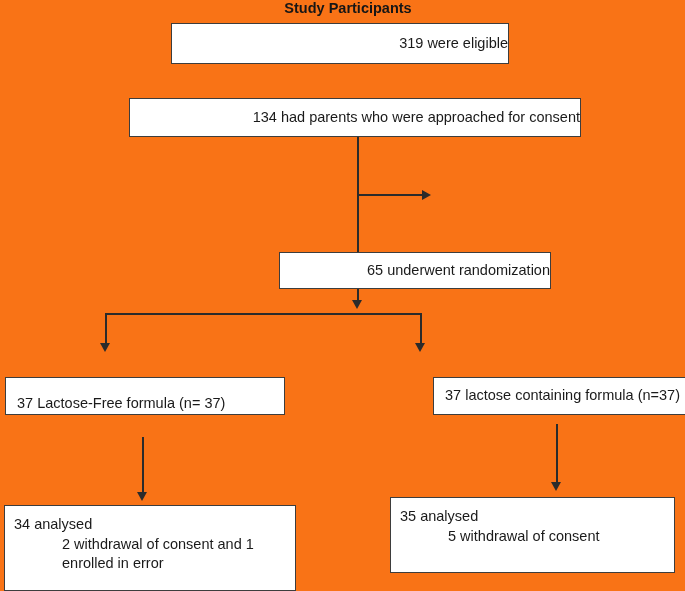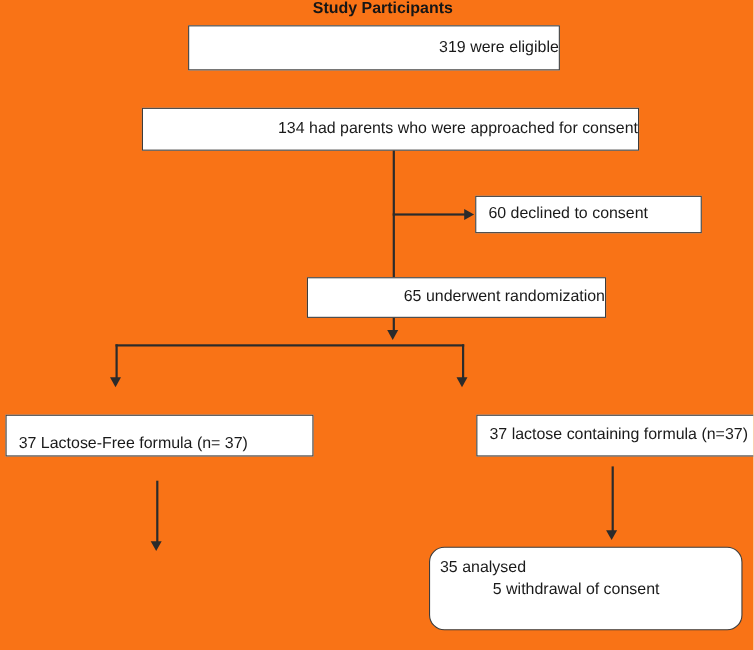--- a/index.html
+++ b/index.html
@@ -92,23 +92,20 @@
 
   <div class="box box-center" style="left:81px; top:98px; width:452px; height:39px;margin-left:48px;">
     <span>134 had parents who were approached for consent</span>
   </div>
 
   <div class="vline" style="left:357px; top:137px; height:115px;"></div>
 
   <div class="hline" style="left:357px; top:194px; width:66px;"></div>
   <div class="arrow-right" style="left:422px; top:189.5px;"></div>
 
-  <div class="box box-left" style="left:432px; top:178px; width:206px; height:34px;">
-    <span>60 declined to consent</span>
-  </div>
 
   <div class="box box-center" style="left:279px; top:252px; width:272px; height:37px;">
     <span>65 underwent randomization</span>
   </div>
 
   <div class="vline" style="left:357px; top:289px; height:16px;"></div>
   <div class="arrow-down" style="left:352px; top:300px;"></div>
 
   <div class="hline" style="left:105px; top:313px; width:317px;"></div>
 
@@ -125,19 +122,23 @@
   <div class="box box-left" style="left:385px; top:377px; width:280px; height:38px;margin-left:48px;">
     <span>37 lactose containing formula (n=37)</span>
   </div>
 
   <div class="vline" style="left:142px; top:437px; height:57px;"></div>
   <div class="arrow-down" style="left:137px; top:492px;"></div>
 
   <div class="vline" style="left:556px; top:424px; height:60px;"></div>
   <div class="arrow-down" style="left:551px; top:482px;"></div>
 
+  <div class="box box-stack" style="left:4px; top:505px; width:292px; height:86px;">
+    <span>34 analysed</span>
+    <span class="line-2">2 withdrawal of consent and 1 enrolled in error</span>
+  </div>
 
-  <div class="box box-stack" style="left:390px; top:497px; width:285px; height:76px;border-radius:14px;">
+  <div class="box box-stack" style="left:390px; top:497px; width:285px; height:76px;">
     <span>35 analysed</span>
     <span class="line-2">5 withdrawal of consent</span>
   </div>
 
 </div>
 
 </body></html>

